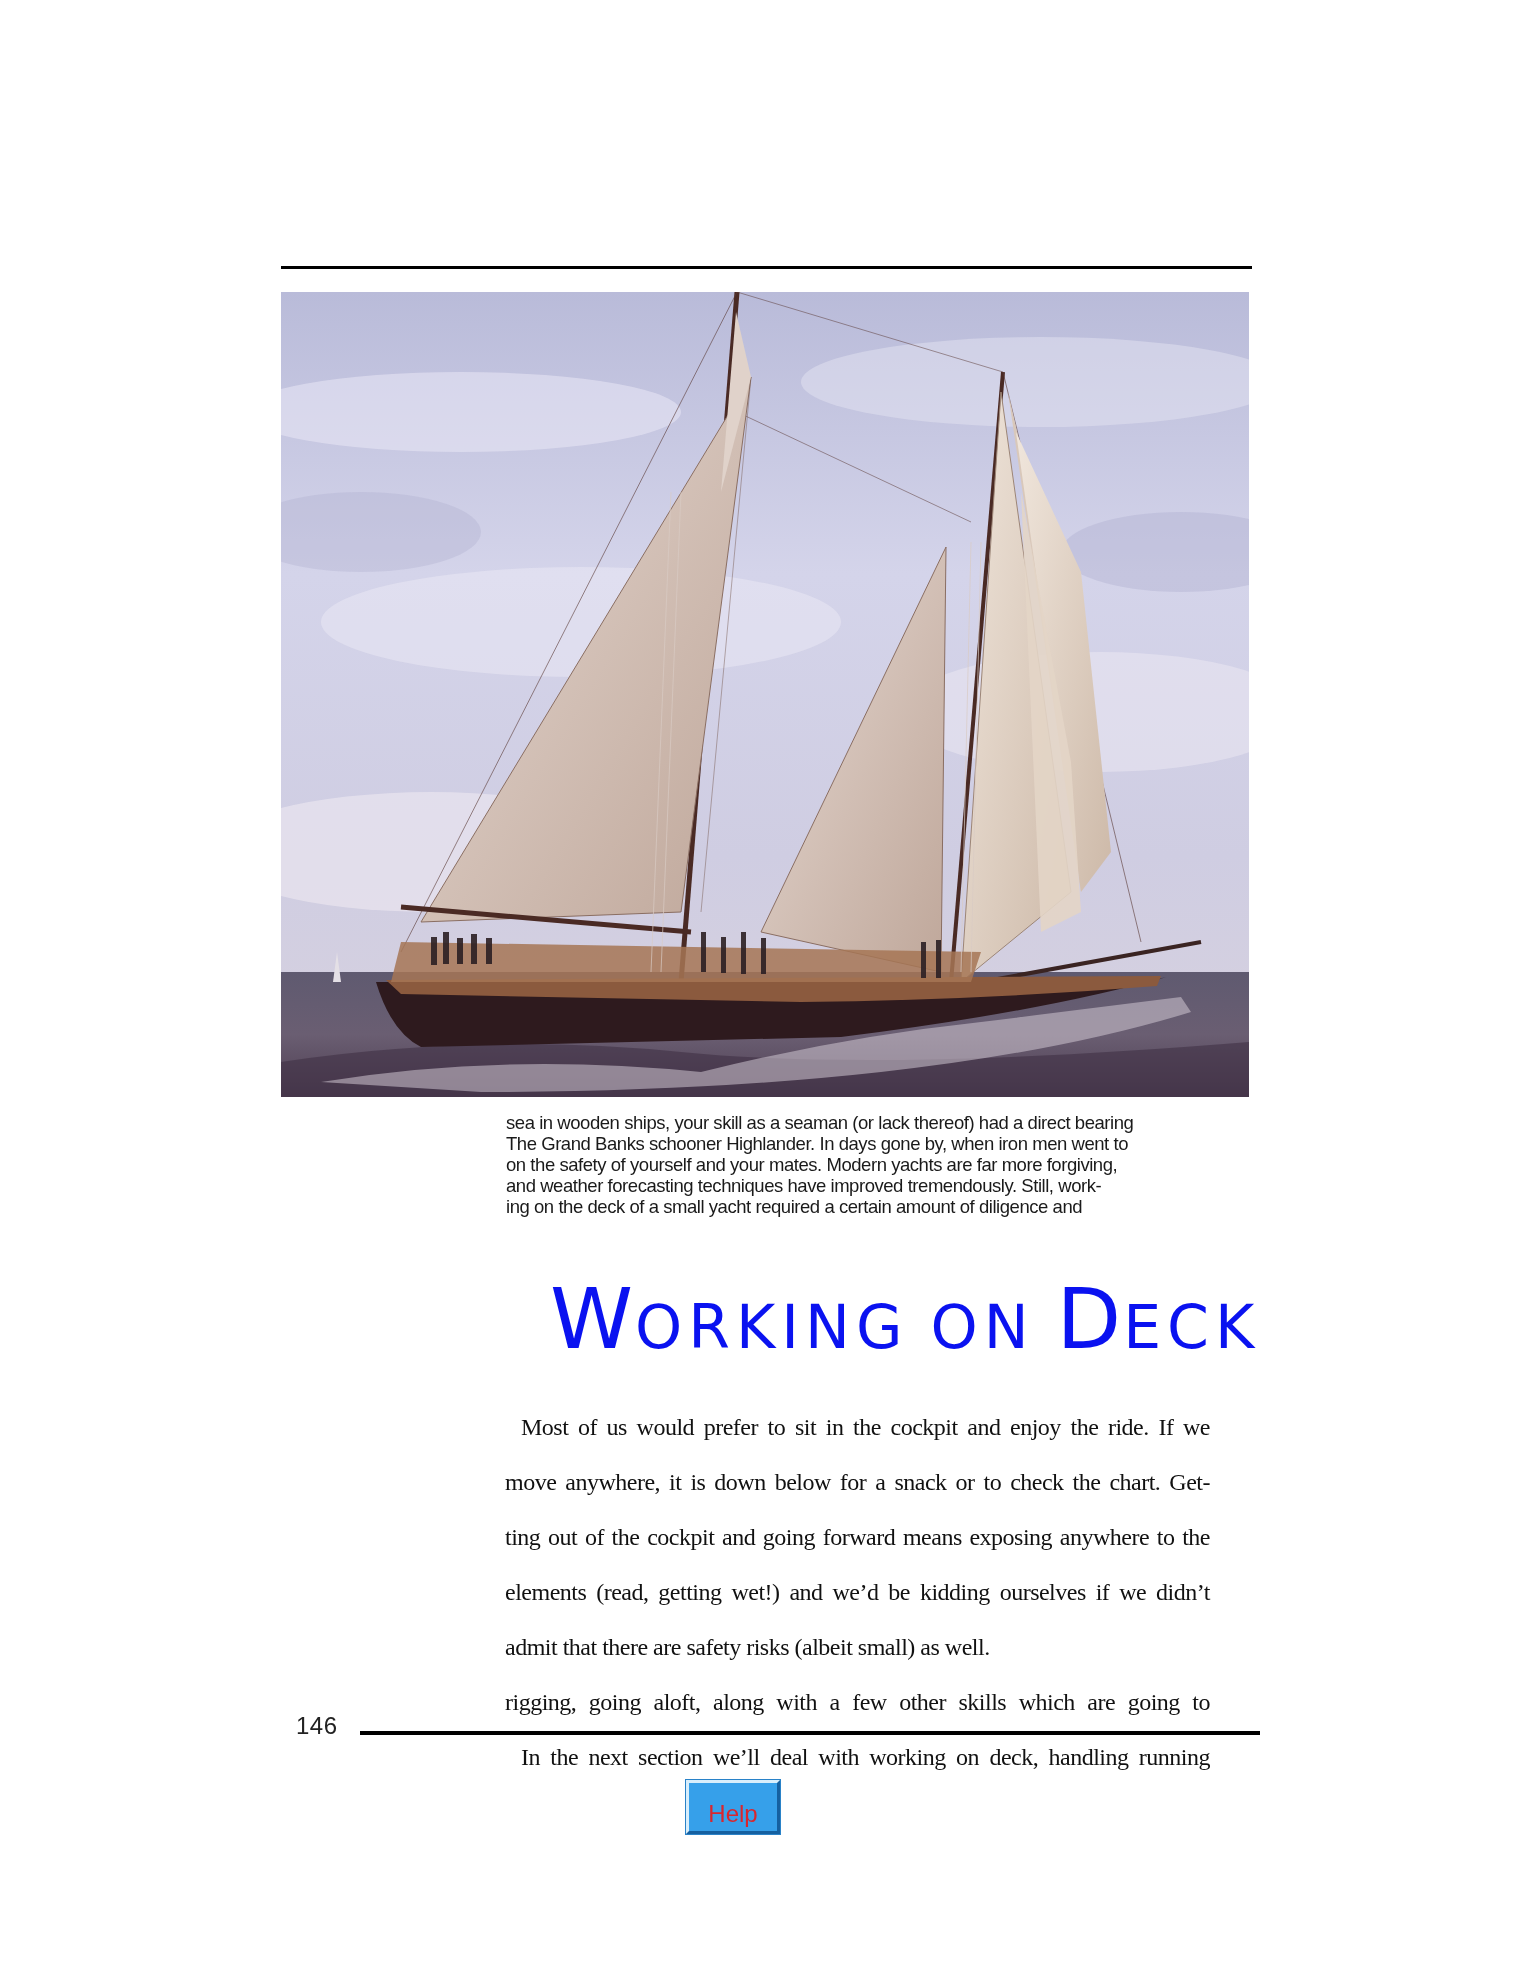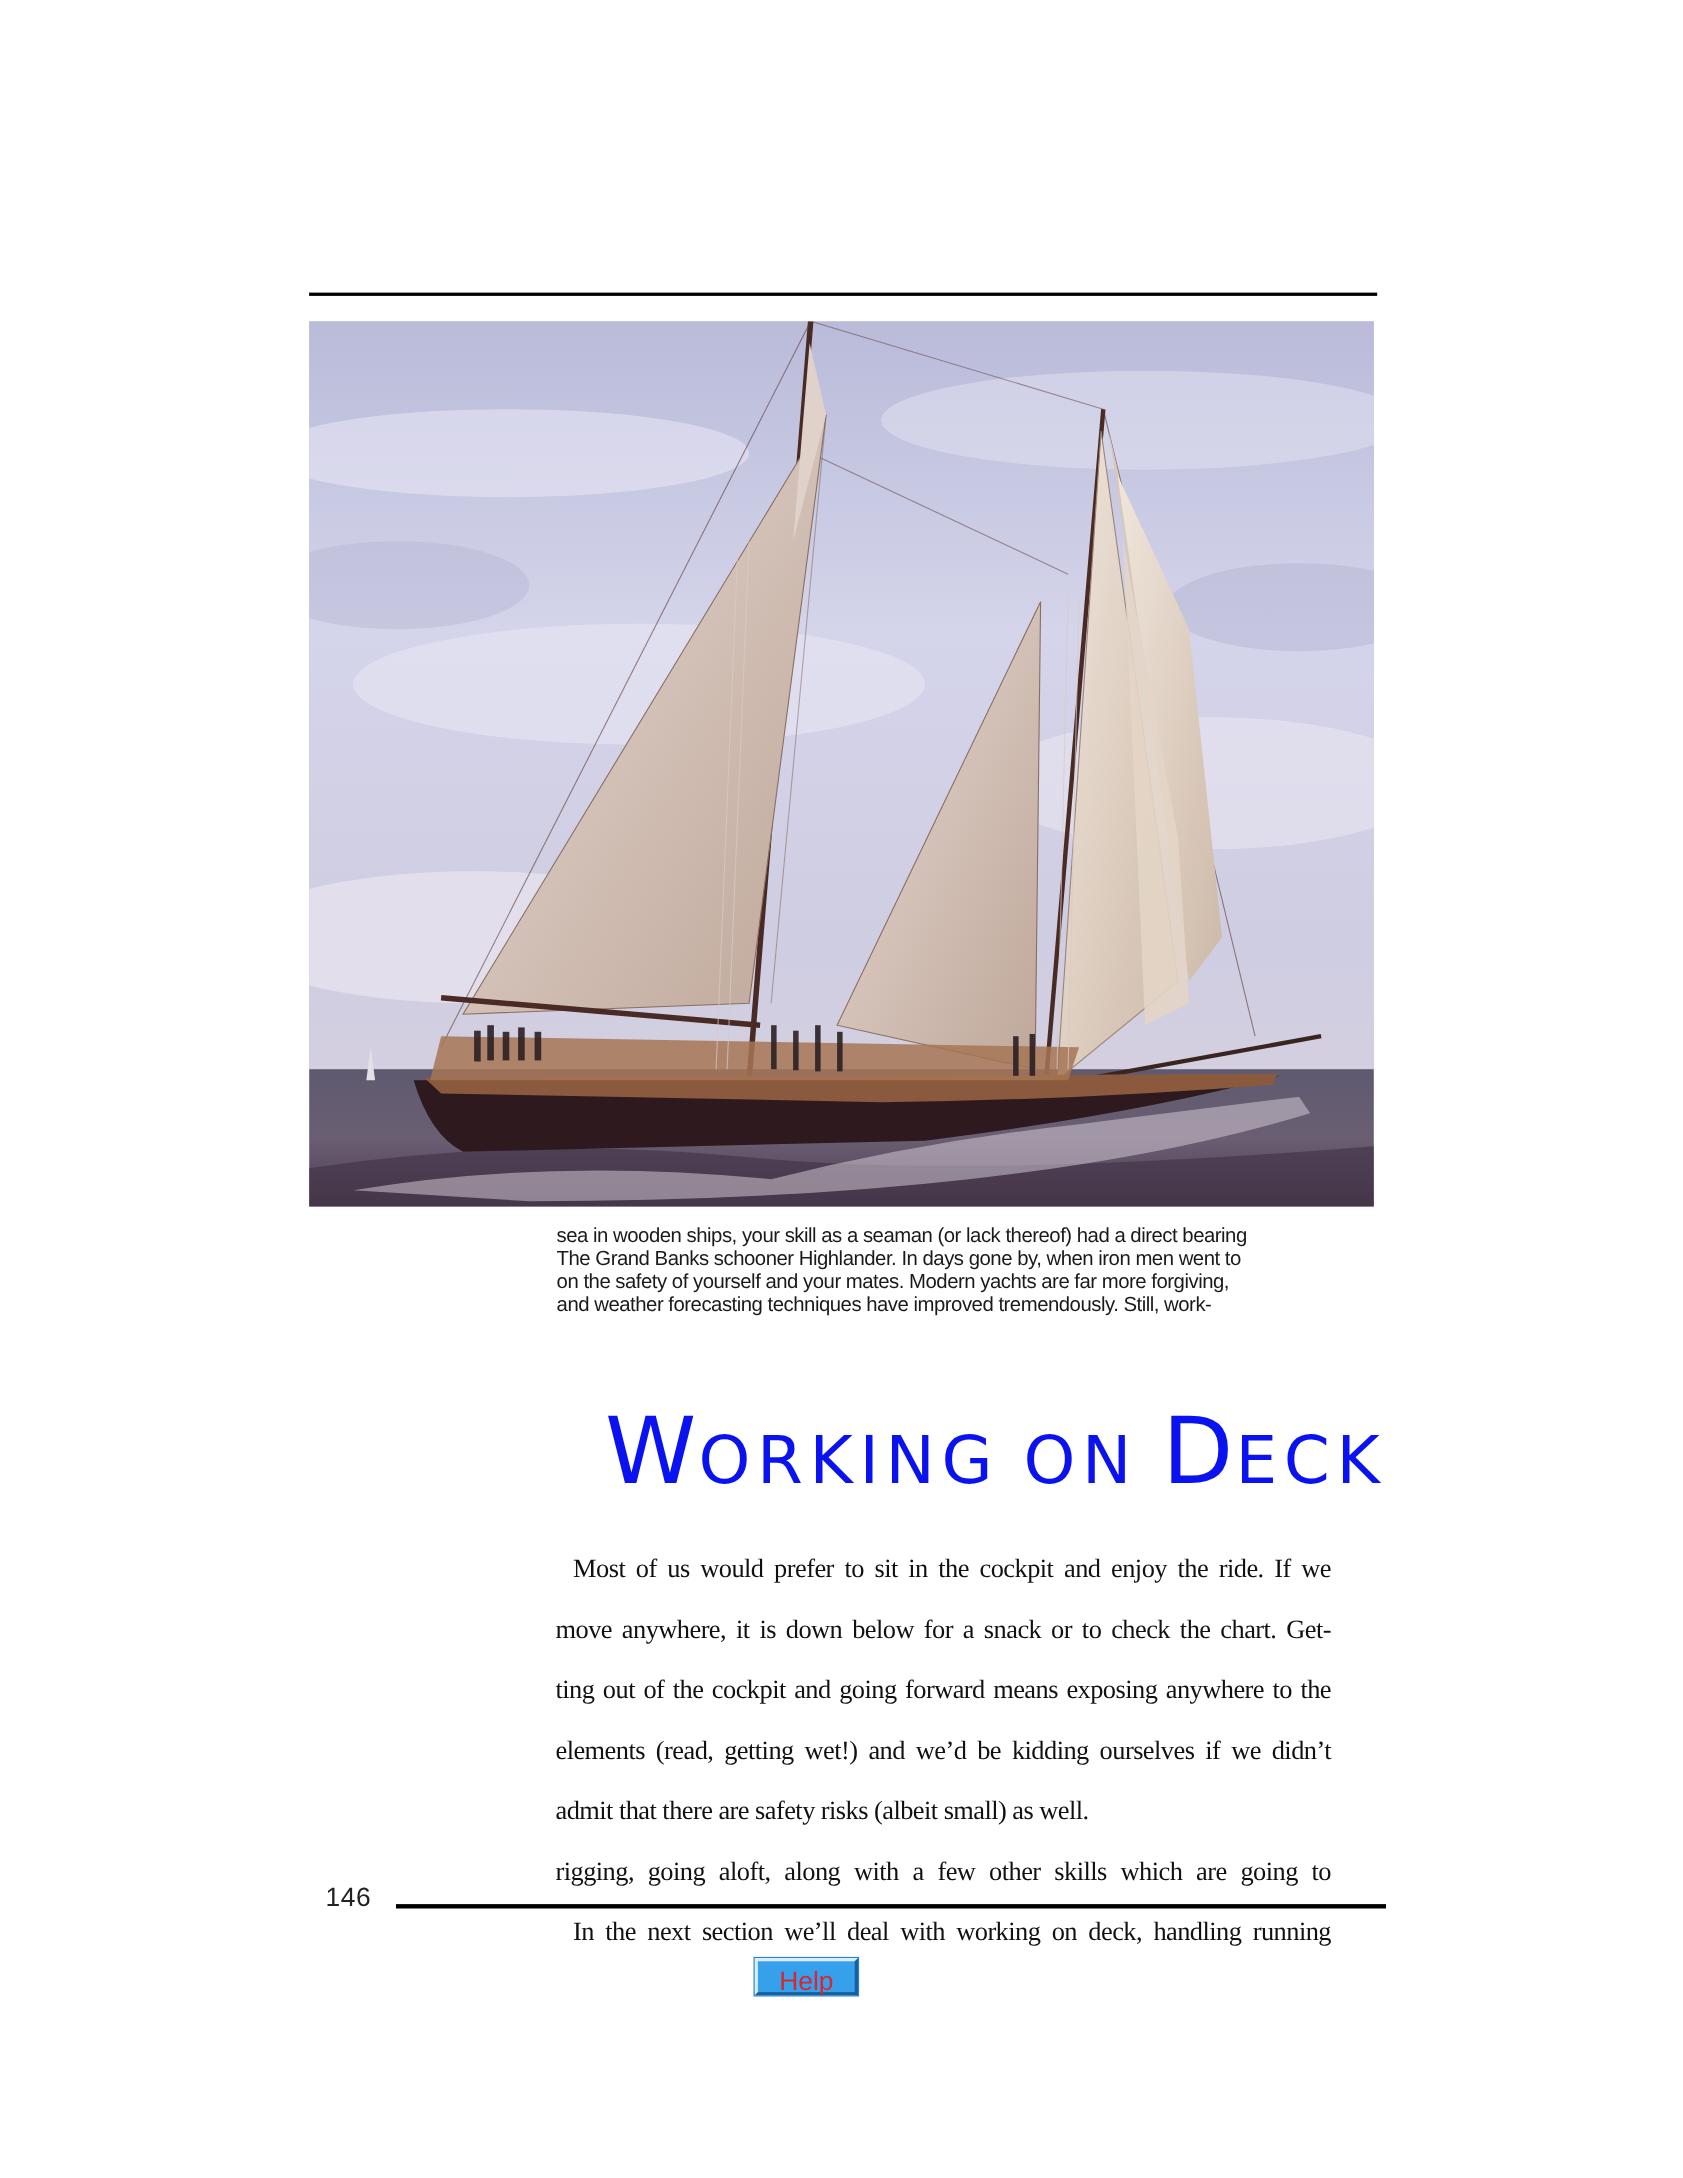--- a/index.html
+++ b/index.html
@@ -117,35 +117,35 @@
       top: 1731px;
       width: 900px;
       height: 4px;
       background: #000000;
     }
     .help-button {
       position: absolute;
       left: 686px;
       top: 1780px;
       width: 94px;
-      height: 34px;
+      height: 54px;
       box-sizing: border-box;
       background: #36a0ea;
       border-top: 3px solid #d8eefc;
       border-left: 3px solid #d8eefc;
       border-right: 3px solid #1560a0;
       border-bottom: 3px solid #1560a0;
       outline: 1px solid #2a82c8;
       color: #d9262e;
       font-family: "Liberation Sans", sans-serif;
       font-size: 24px;
       line-height: 38px;
       text-align: center;
       cursor: pointer;
-      padding: 0;
+      padding: 12px;
     }
   </style>
 </head>
 <body>
 
 <div class="rule-top"></div>
 
 <div class="photo" title="Photograph of the Grand Banks schooner Highlander under full sail">
   <svg viewBox="0 0 968 805" preserveAspectRatio="none">
     <defs>
@@ -236,20 +236,21 @@
       <line x1="700" y1="250" x2="690" y2="680"></line>
     </g>
   </svg>
 </div>
 
 <div class="caption">
   <span class="line">sea in wooden ships, your skill as a seaman (or lack thereof) had a direct bearing</span>
   <span class="line">The Grand Banks schooner Highlander. In days gone by, when iron men went to</span>
   <span class="line">on the safety of yourself and your mates. Modern yachts are far more forgiving,</span>
   <span class="line">and weather forecasting techniques have improved tremendously. Still, work-</span>
+  <span class="line">ing on the deck of a small yacht required a certain amount of diligence and</span>
 </div>
 
 <h1 class="heading"><span class="cap">W</span><span class="sc">ORKING</span><span class="gap"></span><span class="sc">ON</span><span class="gap"></span><span class="cap">D</span><span class="sc">ECK</span></h1>
 
 <div class="body-text">
   <div>
     <span class="line indent">Most of us would prefer to sit in the cockpit and enjoy the ride. If we</span>
     <span class="line">move anywhere, it is down below for a snack or to check the chart. Get-</span>
     <span class="line">ting out of the cockpit and going forward means exposing anywhere to the</span>
     <span class="line">elements (read, getting wet!) and we’d be kidding ourselves if we didn’t</span>

